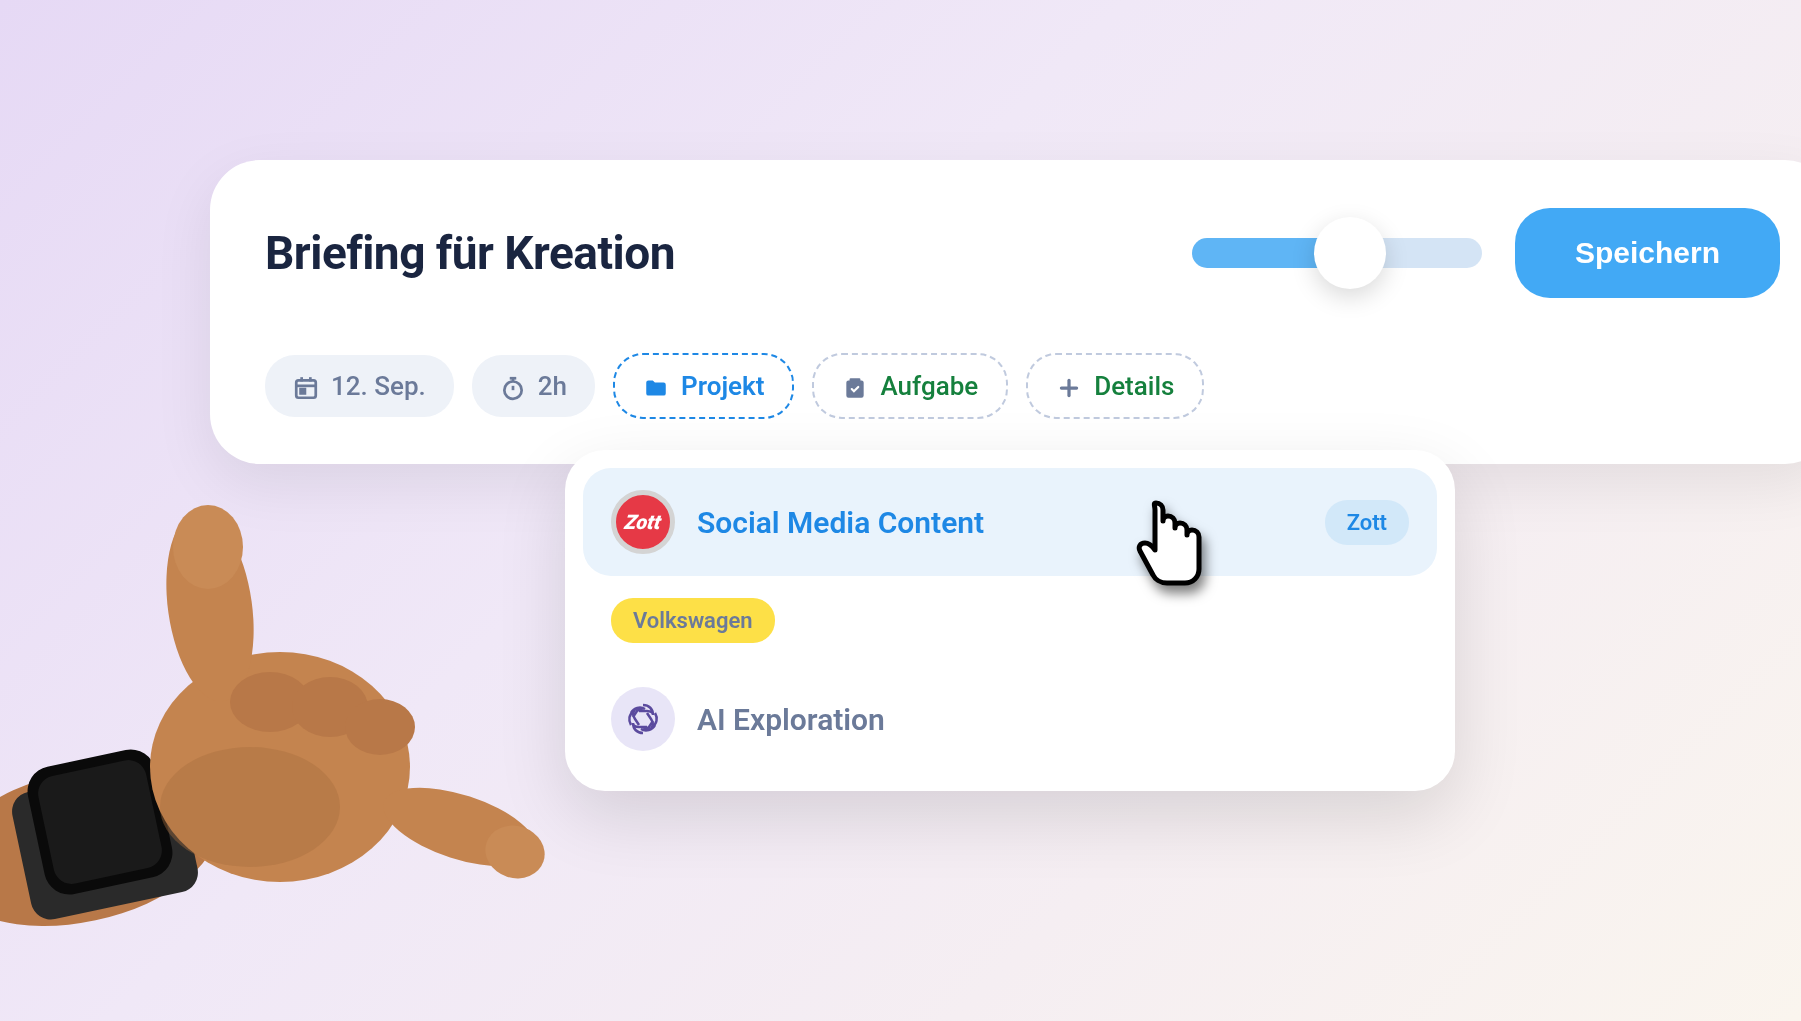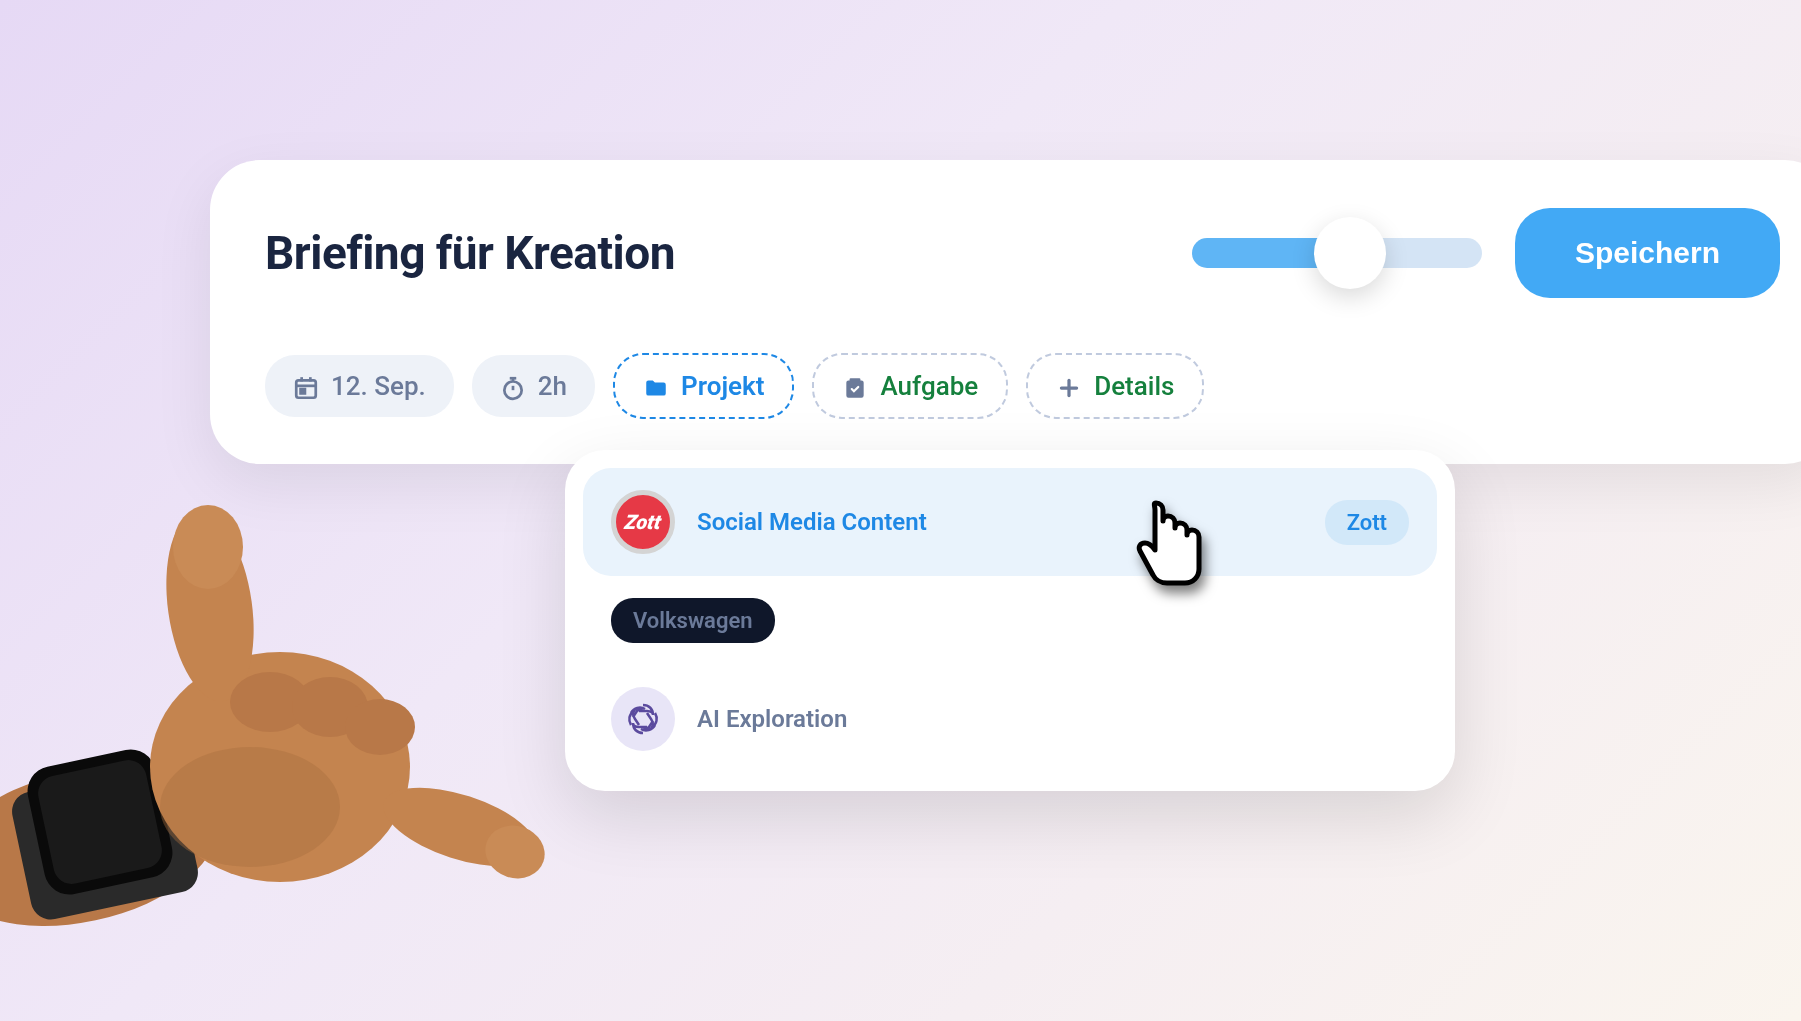--- a/index.html
+++ b/index.html
@@ -175,21 +175,21 @@
     .logo-vw {
       background: #ffffff;
       border: 5px solid #1a2c57;
     }
     
     .logo-ai {
       background: #e8e5f7;
     }
     
     .item-label {
-      font-size: 24px;
+      font-size: 30px;
       font-weight: 600;
     }
     
     .item-label.selected-text {
       color: #1e88e5;
     }
     
     .item-label.normal-text {
       color: #6b7a99;
     }
@@ -200,21 +200,21 @@
       font-size: 22px;
       font-weight: 600;
     }
     
     .badge-selected {
       background: #d2e8f9;
       color: #1e88e5;
     }
     
     .badge-normal {
-      background: #0f172a;
+      background: #fde047;
       color: #6b7a99;
     }
     
     .cursor-hand {
       position: absolute;
       top: 495px;
       left: 1125px;
       z-index: 100;
       filter: drop-shadow(4px 8px 6px rgba(0,0,0,0.5));
     }

